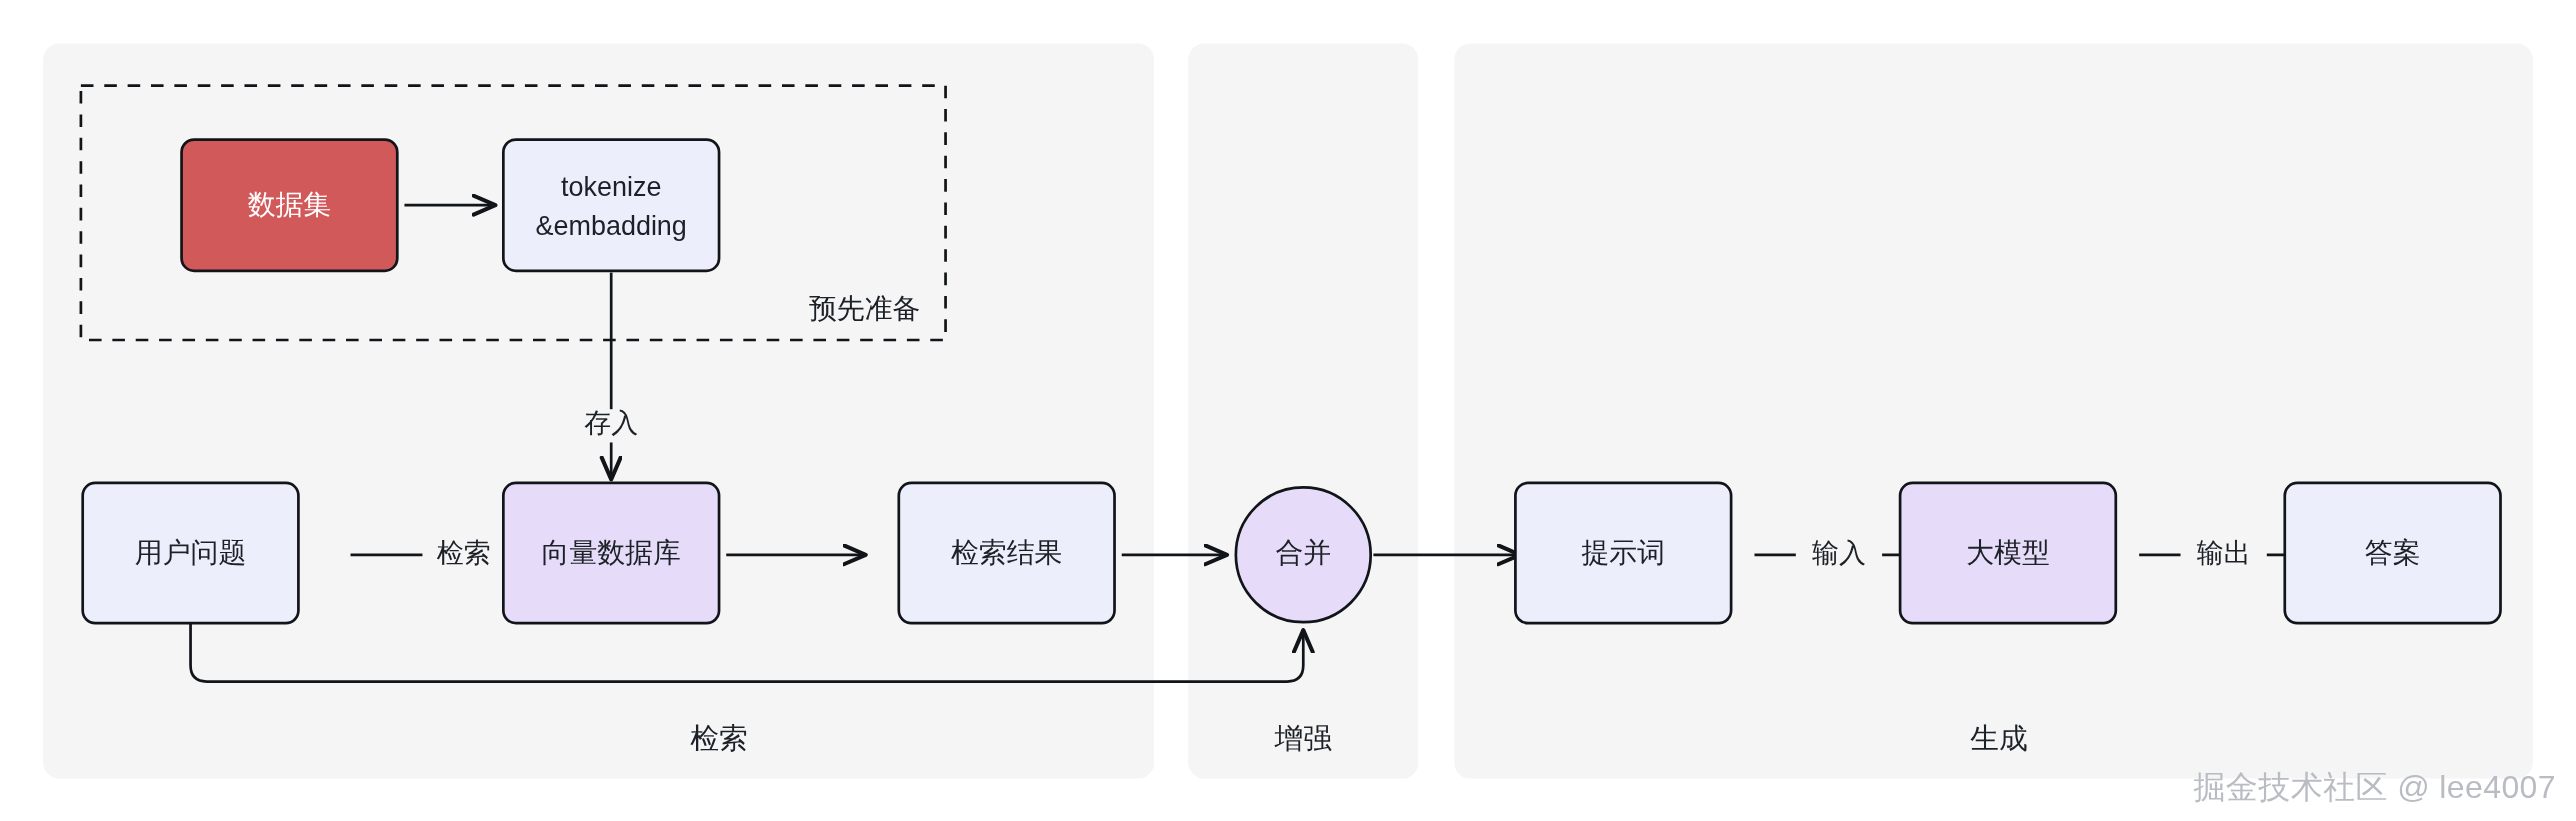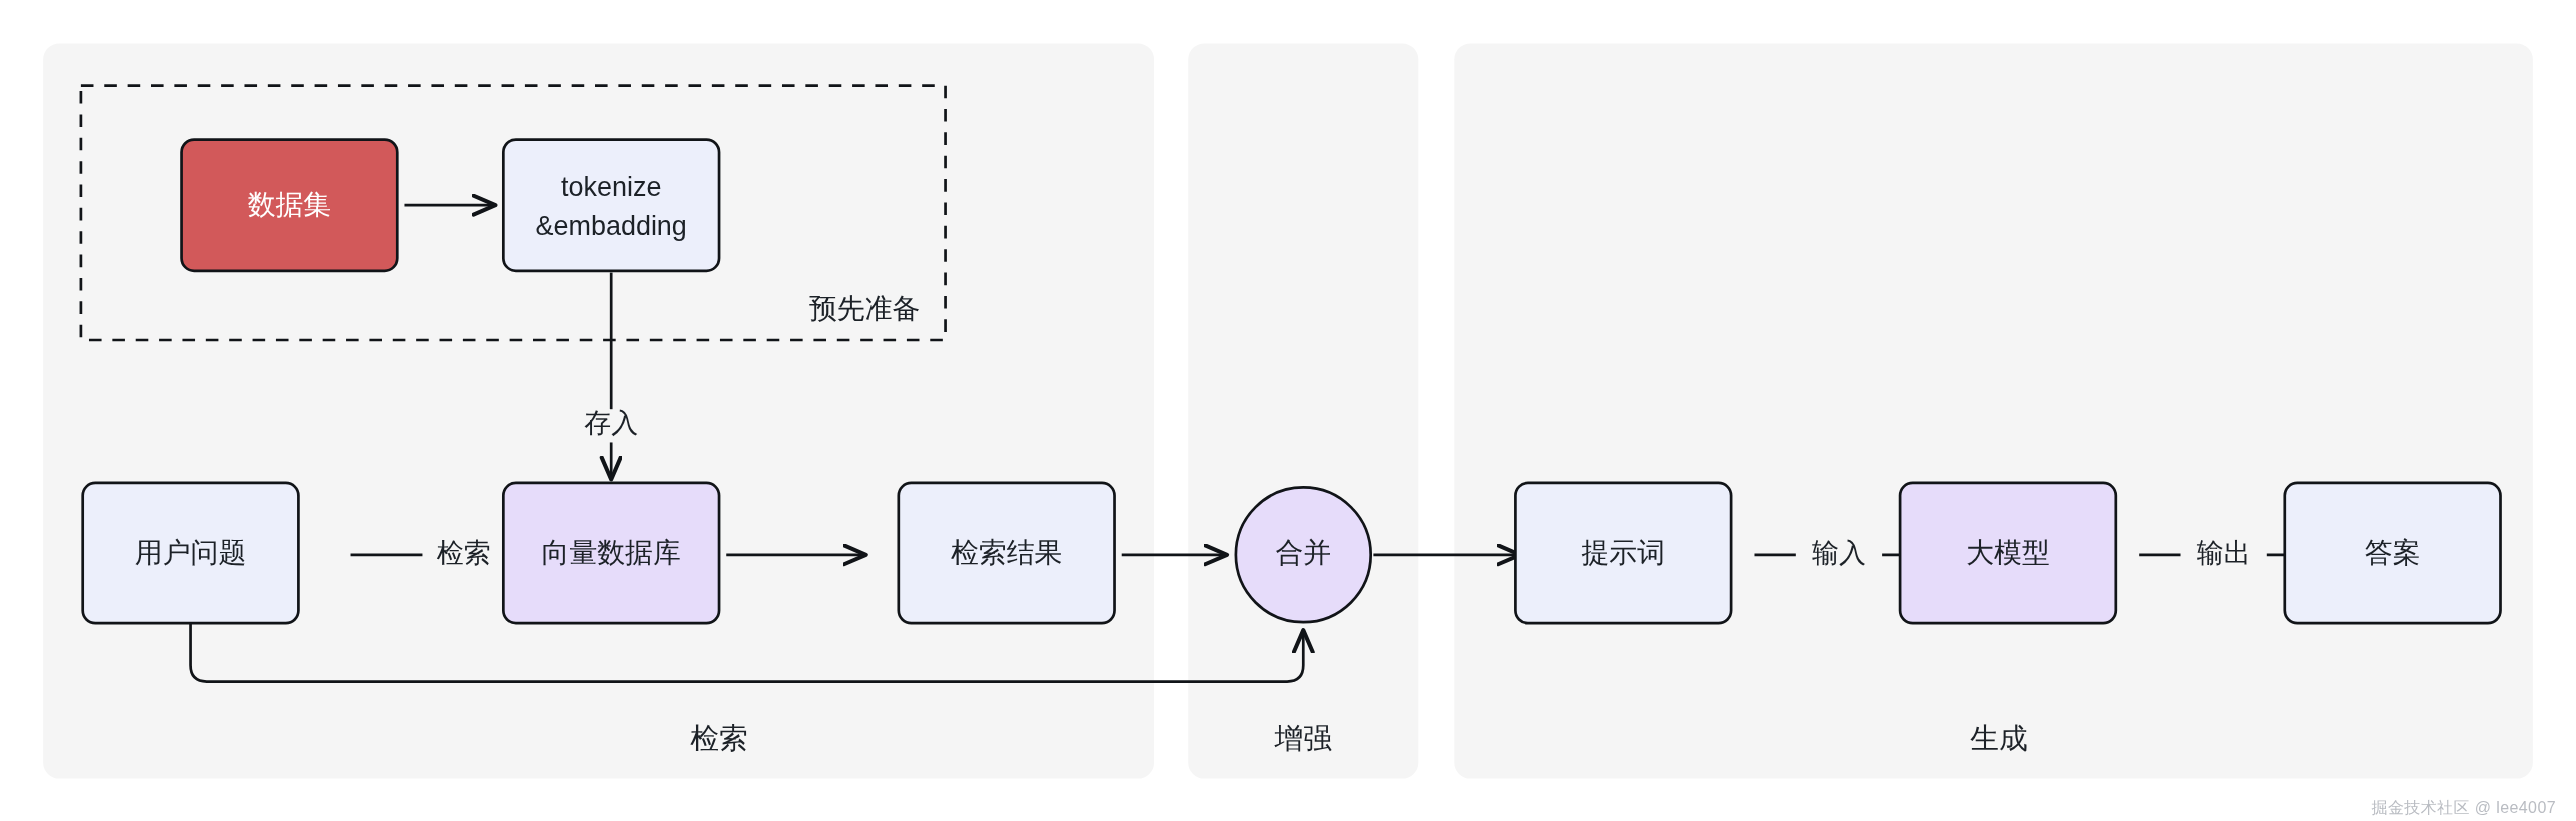--- a/index.html
+++ b/index.html
@@ -17,23 +17,23 @@
   .fill-red{fill:#d2595a;}
   .edge{stroke:#111418;stroke-width:3;fill:none;}
   .dashbox{fill:none;stroke:#111418;stroke-width:3;stroke-dasharray:14 12;}
   .nlabel{font-family:"Liberation Sans","DejaVu Sans",sans-serif;font-size:31px;fill:#1c2127;text-anchor:middle;dominant-baseline:middle;}
   .nlabel-sm{font-size:30px;}
   .nlabel-white{fill:#ffffff;}
   .elabel{font-family:"Liberation Sans","DejaVu Sans",sans-serif;font-size:30px;fill:#1c2127;text-anchor:middle;dominant-baseline:middle;}
   .slabel{font-family:"Liberation Sans","DejaVu Sans",sans-serif;font-size:32px;fill:#1c2127;text-anchor:middle;dominant-baseline:middle;}
   .grouplabel{font-family:"Liberation Sans","DejaVu Sans",sans-serif;font-size:31px;fill:#1c2127;text-anchor:middle;dominant-baseline:middle;}
   .watermark{
-    position:absolute;right:20px;bottom:3px;
+    position:absolute;right:20px;bottom:12px;
     font-family:"Liberation Sans","DejaVu Sans",sans-serif;
-    font-size:16px;color:#b9bcc2;letter-spacing:0.4px;white-space:nowrap;
+    font-size:32px;color:#b9bcc2;letter-spacing:0.4px;white-space:nowrap;
   }
 </style>
 </head>
 <body>
 
 <div id="stage">
 
   <svg id="diagram" viewBox="0 0 2866 914" xmlns="http://www.w3.org/2000/svg">
     <defs>
       <marker id="arrow" markerWidth="10" markerHeight="10" refX="8.2" refY="4" orient="auto" markerUnits="strokeWidth">

